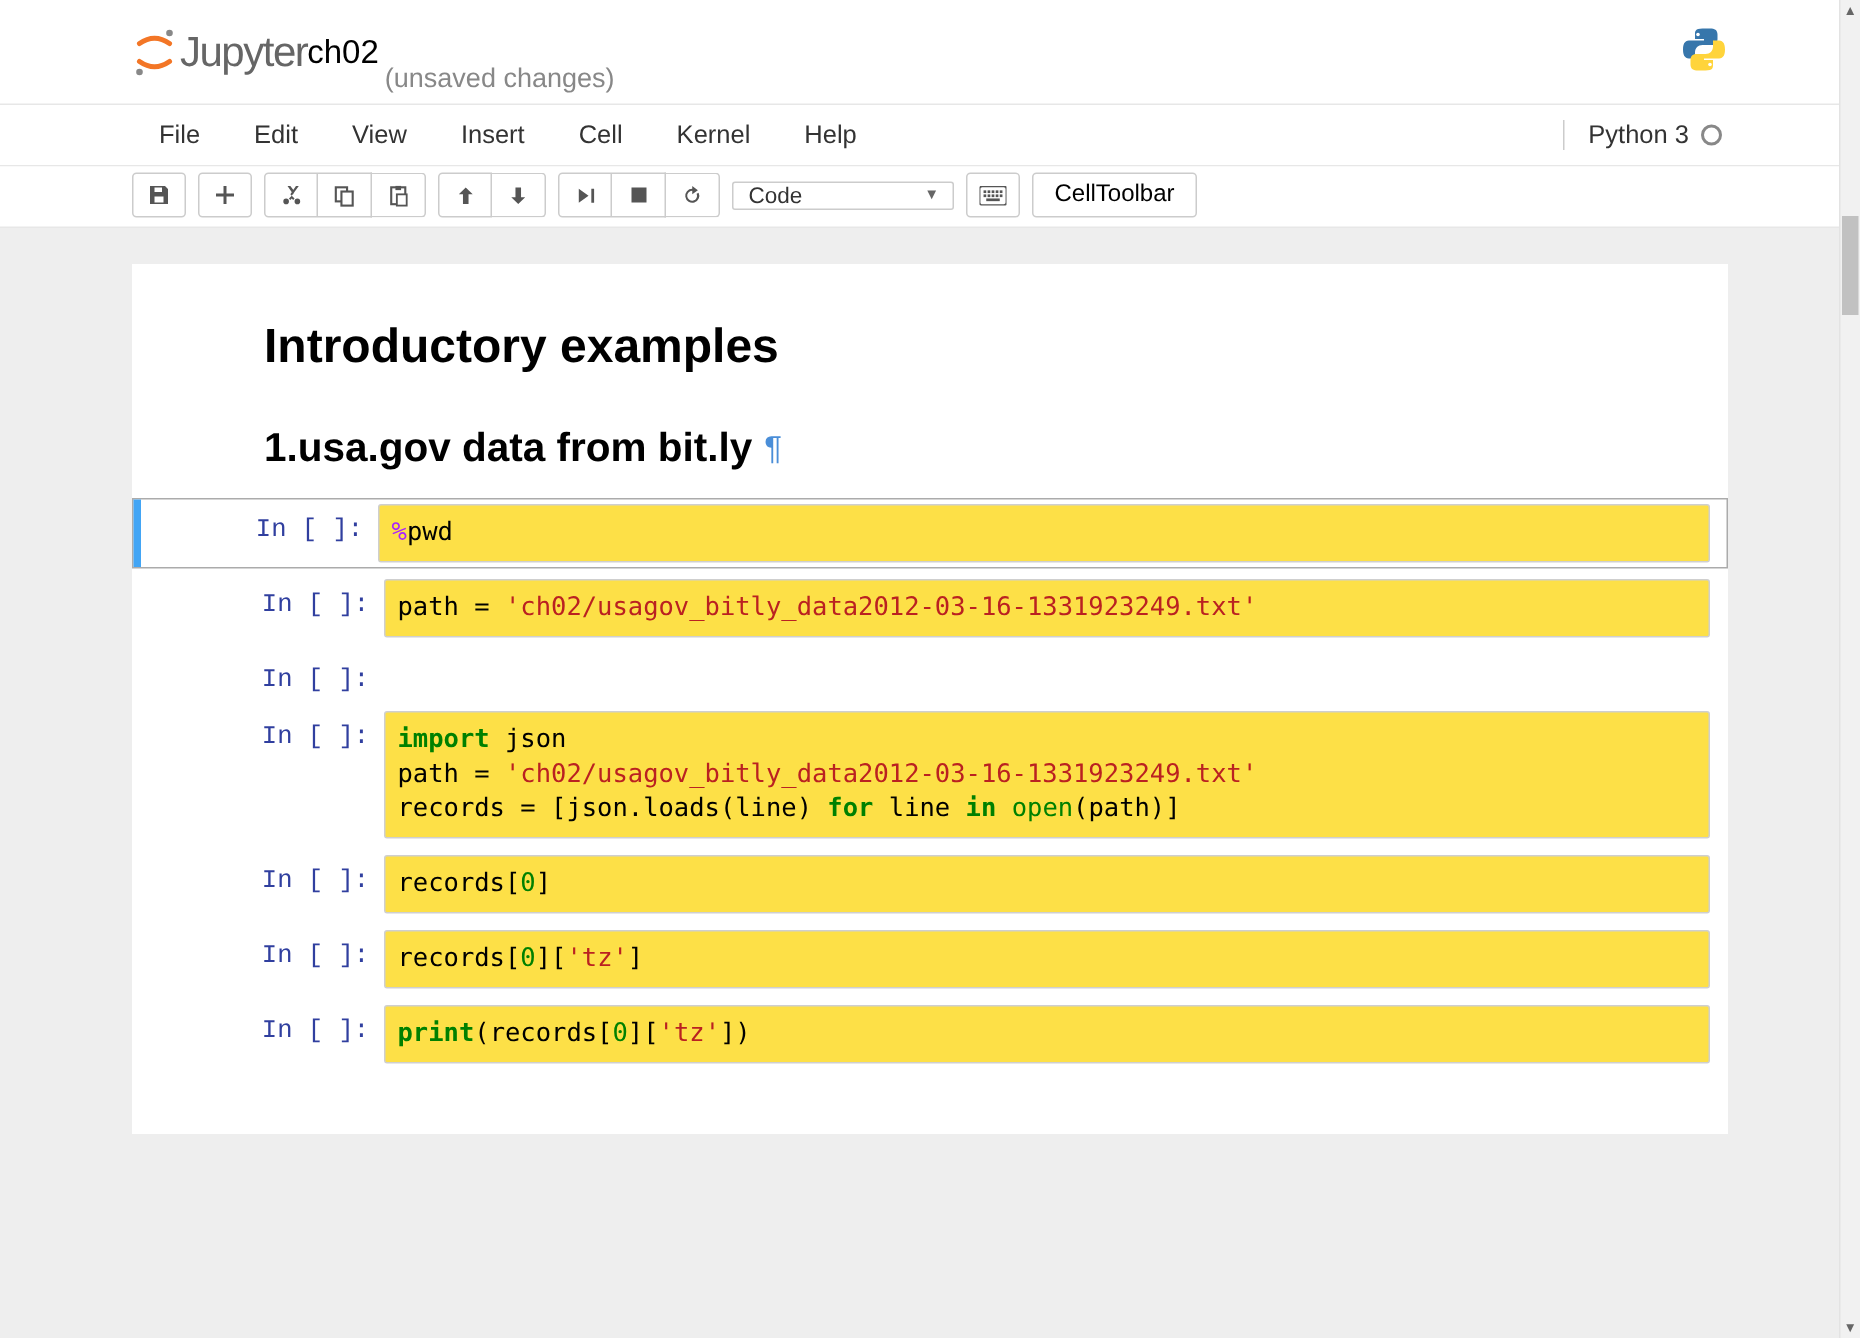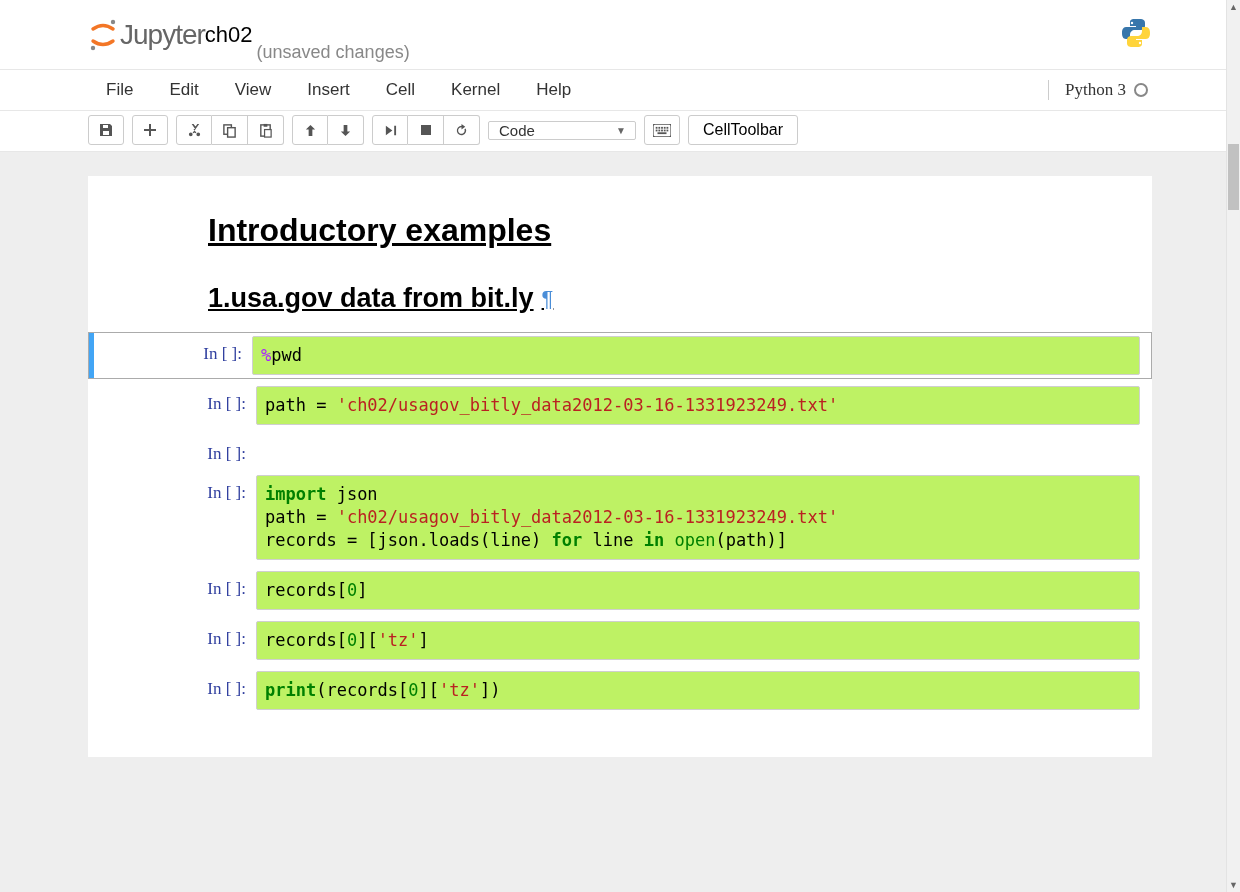--- a/index.html
+++ b/index.html
@@ -8,47 +8,47 @@
 .logo { display: flex; align-items: center; gap: 2px; }
 .logo-text { font-size: 28px; font-weight: 400; color: #666; letter-spacing: -1px; }
 .nb-title { font-size: 22px; color: #000; }
 .nb-status { font-size: 18px; color: #888; margin-left: 4px; margin-top: 36px; }
 .spacer { flex: 1; }
 .kernel-logo { width: 32px; height: 32px; }
 .menubar-wrap { border-bottom: 1px solid #e7e7e7; padding: 0 18px; margin: 0 auto; }
 .menubar-container { max-width: 1064px; margin: 0 auto; display: flex; align-items: center; justify-content: flex-end; }
 .menubar { display: flex; gap: 0; }
 .menu-item { padding: 10px 18px; font-size: 17px; color: #333; cursor: pointer; }
-.kernel-ind { display: flex; align-items: center; gap: 8px; font-size: 17px; color: #333; padding-right: 4px; font-family: Liberation Serif, serif; }
+.kernel-ind { display: flex; align-items: center; gap: 8px; font-size: 17px; color: #333; padding-right: 4px; }
 .kernel-circ { width: 14px; height: 14px; border: 2px solid #888; border-radius: 50%; }
 .vsep { width: 1px; height: 20px; background: #ccc; margin-right: 8px; }
 .toolbar-wrap { border-bottom: 1px solid #e7e7e7; padding: 4px 18px 6px; background: #fff; }
 .toolbar-container { max-width: 1064px; margin: 0 auto; display: flex; align-items: center; gap: 8px; }
 .btn-group { display: flex; }
 .tbtn { background: #fff; border: 1px solid #ccc; height: 30px; min-width: 36px; display: flex; align-items: center; justify-content: center; cursor: pointer; font-size: 14px; color: #333; padding: 0 8px; }
 .btn-group .tbtn:not(:first-child) { border-left: none; }
 .btn-group .tbtn:first-child { border-radius: 3px 0 0 3px; }
 .btn-group .tbtn:last-child { border-radius: 0 3px 3px 0; }
 .btn-group .tbtn:only-child { border-radius: 3px; }
 .select-wrap { position: relative; }
 .celltype { height: 19px; border: 1px solid #ccc; padding: 0 28px 0 10px; background: #fff; font-size: 15px; color: #333; appearance: none; cursor: pointer; border-radius: 2px; min-width: 148px; }
 .select-caret { position: absolute; right: 10px; top: 50%; transform: translateY(-50%); font-size: 10px; color: #666; pointer-events: none; }
 .celltoolbar-btn { height: 30px; border: 1px solid #ccc; padding: 0 14px; display: flex; align-items: center; cursor: pointer; border-radius: 3px; font-size: 16px; background: #fff; }
 .page-bg { background: #eee; padding: 24px 0 0 0; min-height: calc(100vh - 145px); }
 .nb-container { width: 1064px; margin: 0 auto; background: #fff; padding: 36px 0 40px; box-shadow: none; }
 .inner { width: 100%; }
-.md-cell { padding-left: 120px; padding-right: 100px; margin-bottom: 22px; text-decoration: underline; }
+.md-cell { padding-left: 88px; padding-right: 100px; margin-bottom: 22px; }
 .md-cell h1 { font-size: 32px; font-weight: bold; color: #000; margin-bottom: 8px; }
 .md-cell h2 { font-size: 27px; font-weight: bold; color: #000; display: flex; align-items: center; gap: 8px; }
 .md-cell h3 { font-size: 23px; font-weight: bold; color: #000; }
 .pilcrow { color: #4a8ed8; font-size: 22px; font-weight: normal; }
 .code-cell { display: flex; align-items: flex-start; margin: 3px 0; padding: 4px 12px; }
 .code-cell.selected { padding: 3px 11px; }
-.prompt { width: 156px; min-width: 156px; text-align: right; padding: 8px 10px 0 0; font-family: Liberation Serif, serif; font-size: 17px; color: #303F9F; letter-spacing: 0; }
-.code-input { flex: 1; background: #bef264; border: 1px solid #cfcfcf; border-radius: 2px; padding: 7px 8px; font-family: "DejaVu Sans Mono", monospace; font-size: 17px; line-height: 1.35; white-space: pre; overflow-x: auto; }
+.prompt { width: 156px; min-width: 156px; text-align: right; padding: 8px 10px 0 0; font-family: Liberation Mono, monospace; font-size: 17px; color: #303F9F; letter-spacing: 0; }
+.code-input { flex: 1; background: #fde047; border: 1px solid #cfcfcf; border-radius: 2px; padding: 7px 8px; font-family: "DejaVu Sans Mono", monospace; font-size: 17px; line-height: 1.35; white-space: pre; overflow-x: auto; }
 .code-cell.selected { position: relative; }
 .code-cell.selected::before { content: ""; position: absolute; left: 12px; top: 0; bottom: 0; width: 5px; background: #42A5F5; }
 .code-cell.selected { border: 1px solid #ababab; padding: 3px 11px 3px 7px; }
 .code-cell.selected::before { left: 0; }
 .tok-magic { color: #AA22FF; }
 .tok-str { color: #BA2121; margin-top: 10px; }
 .tok-builtin { color: #008000; }
 .tok-kw { color: #008000; font-weight: bold; }
 .tok-num { color: #008000; }
 .scrollbar-fake { position: fixed; right: 0; top: 0; width: 14px; height: 100vh; background: #f1f1f1; border-left: 1px solid #e3e3e3; }

